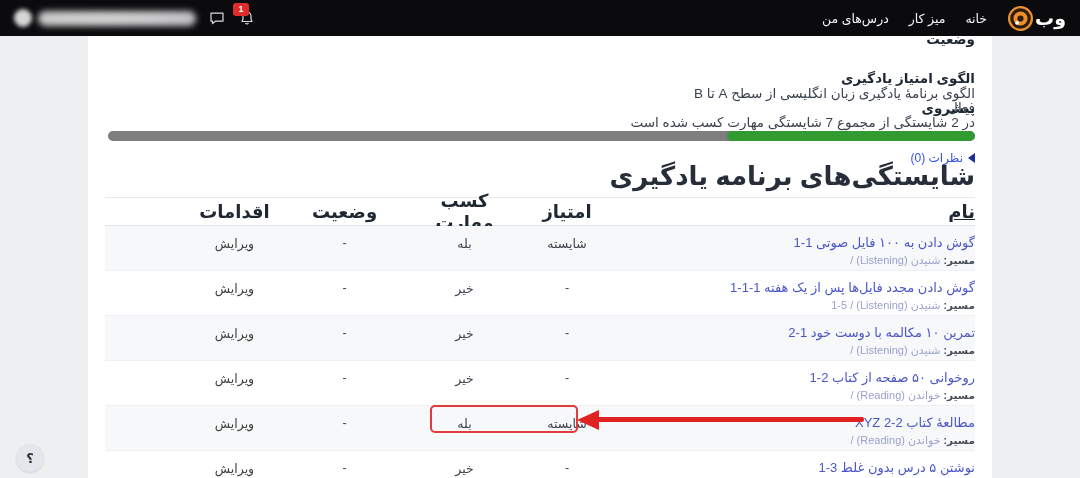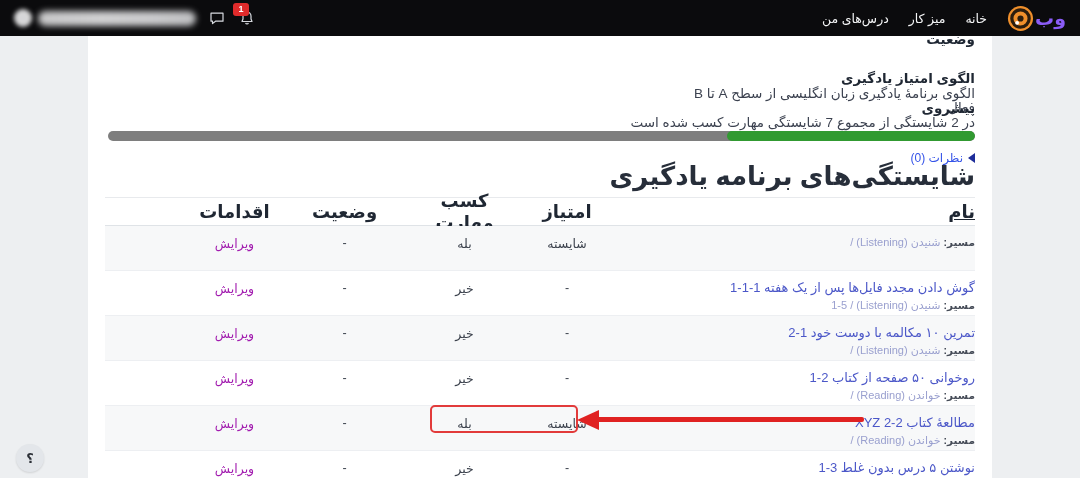--- a/index.html
+++ b/index.html
@@ -4,21 +4,21 @@
 <style>
   html,body{margin:0;padding:0;background:#edeff1;}
   .page{position:relative;width:1080px;height:478px;overflow:hidden;background:#edeff1;
         font-family:"Liberation Sans","DejaVu Sans",sans-serif;direction:rtl;}
 
   
   .navbar{position:absolute;top:0;left:0;right:0;height:36px;background:#0b0b0d;z-index:50;
           display:flex;align-items:center;justify-content:space-between;padding:0 14px;box-sizing:border-box;}
   .nav-right{display:flex;align-items:center;gap:20px;}
   .logo{display:flex;align-items:center;gap:1px;cursor:pointer;}
-  .logo-text{color:#8b5cf6;font-size:19px;font-weight:bold;letter-spacing:-.5px;}
+  .logo-text{color:#ffffff;font-size:19px;font-weight:bold;letter-spacing:-.5px;}
   .logo-swirl{width:27px;height:27px;display:block;}
   .nav-link{color:#f5f6f7;font-size:12.5px;text-decoration:none;cursor:pointer;}
   .nav-left{display:flex;align-items:center;gap:12px;direction:ltr;}
   .user-blur{display:flex;align-items:center;gap:6px;direction:ltr;}
   .user-avatar-blur{width:18px;height:18px;border-radius:50%;background:#ededee;filter:blur(2px);opacity:.9;}
   .user-pill-blur{width:158px;height:15px;border-radius:8px;filter:blur(3px);opacity:.85;
     background:linear-gradient(90deg,#e9e9ea 0%,#f4f4f5 40%,#ececee 75%,#dfe0e2 100%);}
   .icon-btn{position:relative;width:18px;height:18px;display:flex;align-items:center;justify-content:center;cursor:pointer;}
   .badge{position:absolute;top:-6px;left:-5px;min-width:12px;height:13px;background:#e02b2b;color:#fff;
          font-size:9px;line-height:13px;text-align:center;border-radius:3px;padding:0 2px;font-weight:bold;}
@@ -55,21 +55,21 @@
   .col-status{flex:0 0 145px;text-align:center;}
   .col-actions{flex:0 0 75px;text-align:center;}
   .col-spacer{flex:0 0 92px;}
 
   .th{font-size:18px;font-weight:bold;color:#1f2733;}
   .thead .col-name{padding-top:0;text-decoration:underline;}
   .cell{font-size:12.5px;color:#3d434e;padding-top:10px;}
   .name-link{color:#4b57c8;font-size:13px;text-decoration:none;cursor:pointer;}
   .path-line{margin-top:3px;font-size:11px;color:#9aa0cf;}
   .path-label{font-weight:bold;color:#454b57;font-size:10.5px;}
-  .edit-link{color:#a21caf;font-size:12.5px;text-decoration:none;cursor:pointer;display:inline-block;padding-top:10px;}
+  .edit-link{color:#404040;font-size:12.5px;text-decoration:none;cursor:pointer;display:inline-block;padding-top:10px;}
 
   
   .hl-box{position:absolute;left:430px;top:405px;width:148px;height:28px;border:2px solid #e23b3b;
           border-radius:5px;box-sizing:border-box;z-index:40;}
   .arrow-tail{position:absolute;left:596px;top:417px;width:268px;height:5px;background:#e02222;z-index:40;
               border-radius:2px;}
   .arrow-head{position:absolute;left:577px;top:410px;width:0;height:0;z-index:40;
               border-top:10px solid transparent;border-bottom:10px solid transparent;border-right:22px solid #e02222;}
 
   
@@ -150,20 +150,21 @@
       <div class="col-skill th">کسب مهارت</div>
       <div class="col-status th">وضعیت</div>
       <div class="col-actions th">اقدامات</div>
       <div class="col-spacer"></div>
     </div>
 
     <div class="tbody">
 
         <div class="t-row">
           <div class="col-name">
+            <a class="name-link">گوش دادن به ۱۰۰ فایل صوتی 1-1</a>
             <div class="path-line">
               <span class="path-label">مسیر:</span>
               <span>شنیدن (Listening) /</span>
             </div>
           </div>
           <div class="col-score cell">شایسته</div>
           <div class="col-skill cell">بله</div>
           <div class="col-status cell">-</div>
           <div class="col-actions">
             <a class="edit-link">ویرایش</a>

